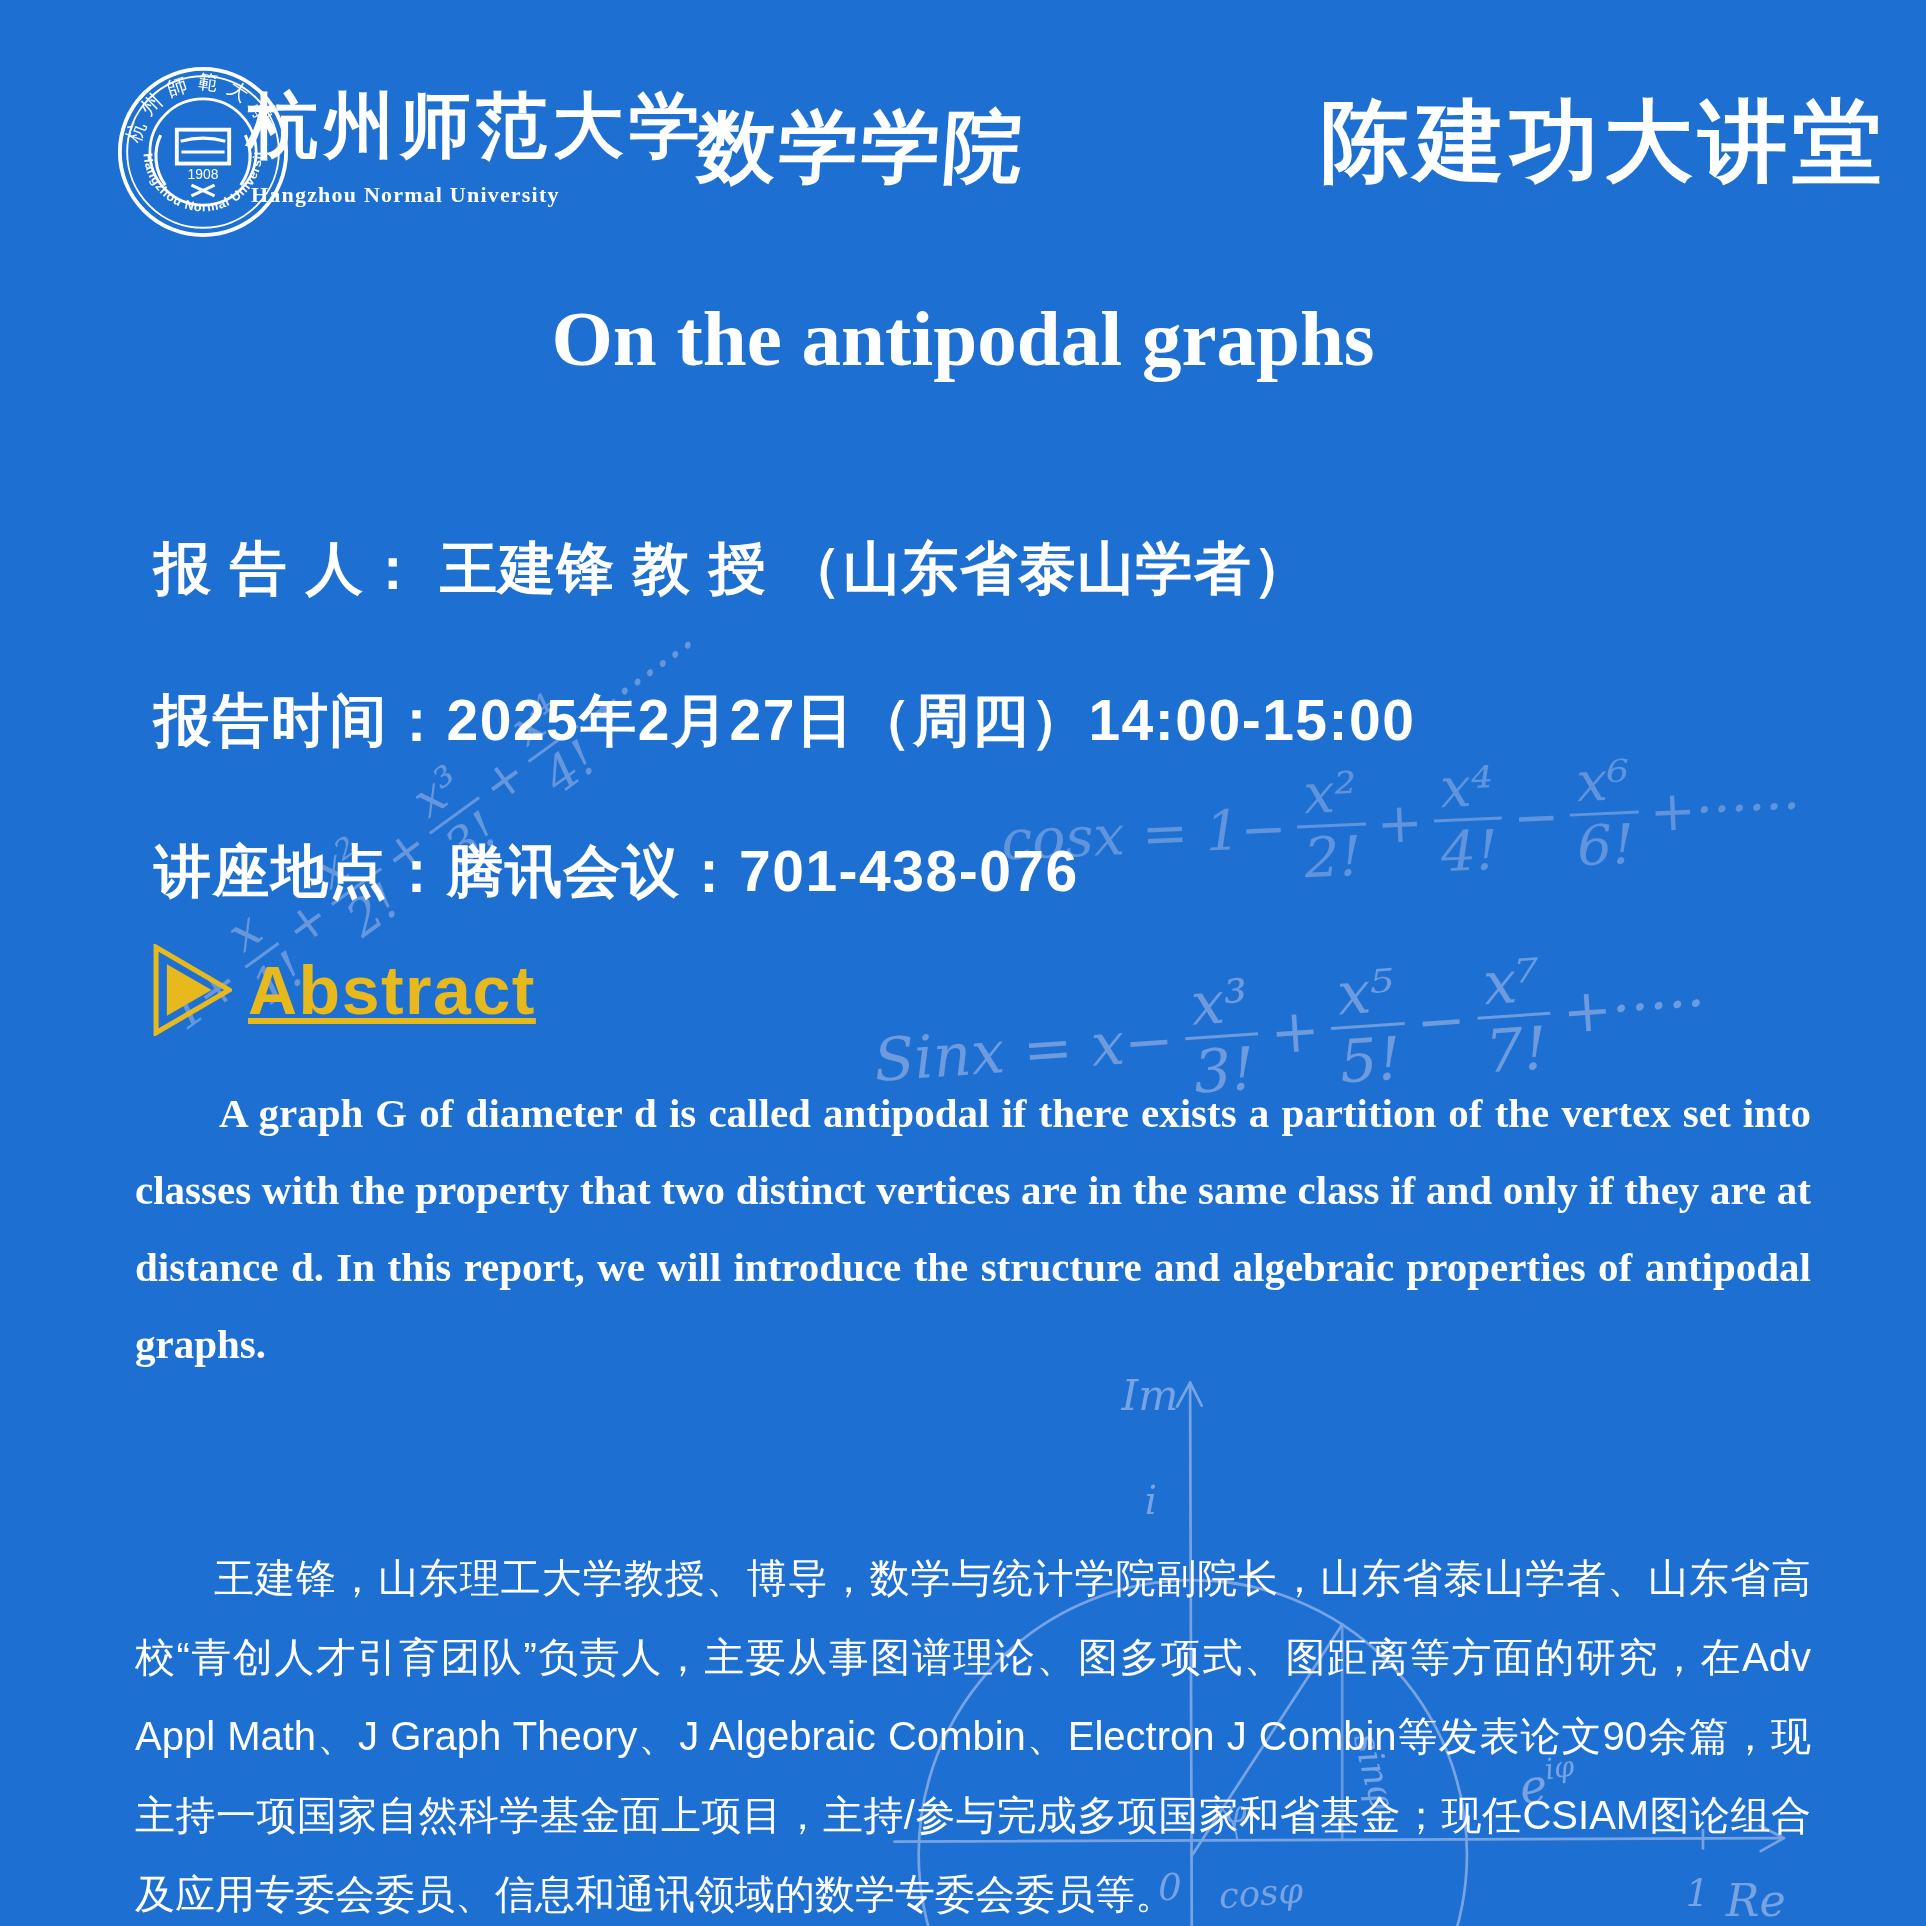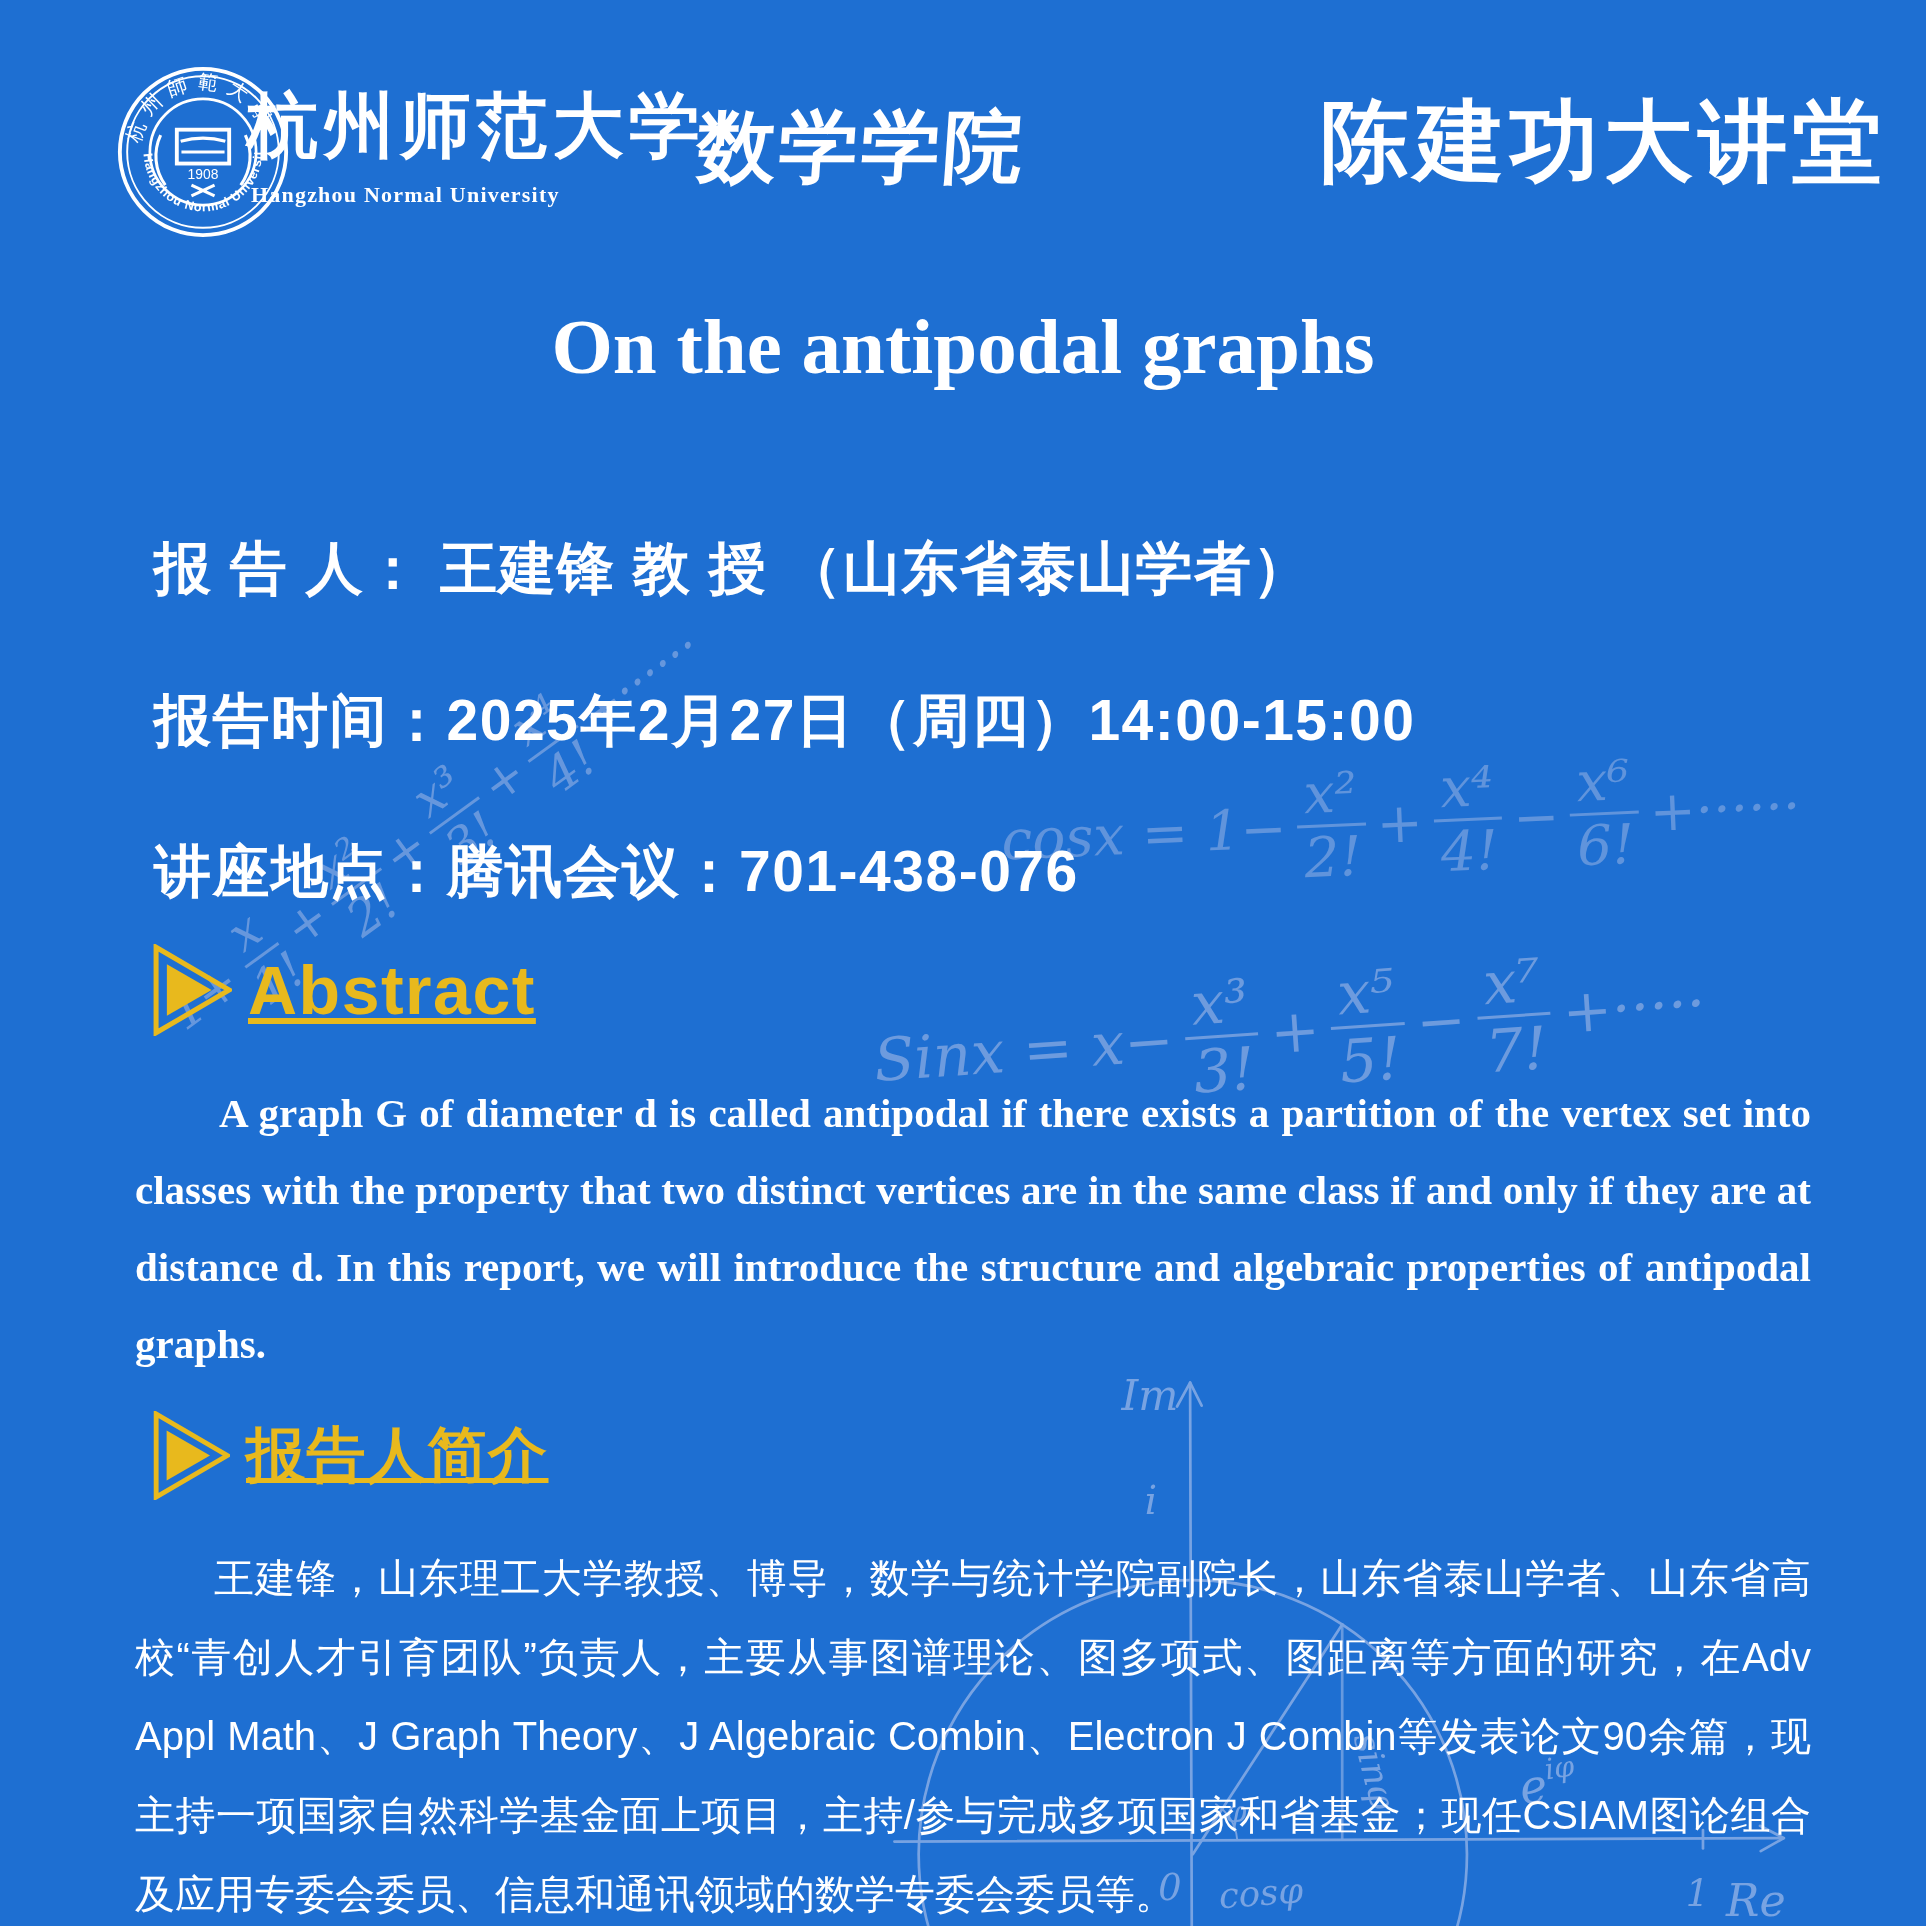--- a/index.html
+++ b/index.html
@@ -159,37 +159,30 @@
     <text font-size="52" fill="#FFFFFF" letter-spacing="22"><textPath href="#arcTop" startOffset="4%">杭州師範大學</textPath></text>
     <text font-size="33" font-weight="bold" fill="#FFFFFF" letter-spacing="2"><textPath href="#arcBot" startOffset="1%">Hangzhou Normal University</textPath></text>
     <text x="226" y="296" text-anchor="middle" font-size="36" fill="#FFFFFF">1908</text>
   </svg>
 
   <div class="abs cn-name">杭州师范大学</div>
   <div class="abs en-name">Hangzhou Normal University</div>
   <div class="abs school-name">数学学院</div>
   <div class="abs hall-name">陈建功大讲堂</div>
 
-  <h1 class="abs talk-title" style="margin:12px;">On the antipodal graphs</h1>
+  <h1 class="abs talk-title" style="margin:4px;">On the antipodal graphs</h1>
   <div class="abs info-line info-1">报 告 人： 王建锋  教 授 （山东省泰山学者）</div>
   <div class="abs info-line info-2">报告时间：2025年2月27日（周四）14:00-15:00</div>
   <div class="abs info-line info-3">讲座地点：腾讯会议：701-438-076</div>
 
   <div class="abs section-head sh-abstract">
     <svg width="79" height="92" viewBox="0 0 205 238">
       <polygon points="8,8 8,230 198,119" fill="none" stroke="#E8B91D" stroke-width="13"></polygon>
       <polygon points="36,52 36,186 152,119" fill="#E8B91D"></polygon>
     </svg>
     <span class="head-label">Abstract</span>
   </div>
   <p class="abs abstract-p">A graph G of diameter d is called antipodal if there exists a partition of the vertex set into classes with the property that two distinct vertices are in the same class if and only if they are at distance d. In this report, we will introduce the structure and algebraic properties of antipodal graphs.</p>
 
-  <div class="abs section-head sh-bio">
-    <svg width="77" height="89" viewBox="0 0 205 238">
-      <polygon points="8,8 8,230 198,119" fill="none" stroke="#E8B91D" stroke-width="13"></polygon>
-      <polygon points="36,52 36,186 152,119" fill="#E8B91D"></polygon>
-    </svg>
-    <span class="head-label">报告人简介</span>
-  </div>
   <p class="abs bio-p">王建锋，山东理工大学教授、博导，数学与统计学院副院长，山东省泰山学者、山东省高校“青创人才引育团队”负责人，主要从事图谱理论、图多项式、图距离等方面的研究，在Adv Appl Math、J Graph Theory、J Algebraic Combin、Electron J Combin等发表论文90余篇，现主持一项国家自然科学基金面上项目，主持/参与完成多项国家和省基金；现任CSIAM图论组合及应用专委会委员、信息和通讯领域的数学专委会委员等。</p>
 
 </div>
 
 
 </body></html>

